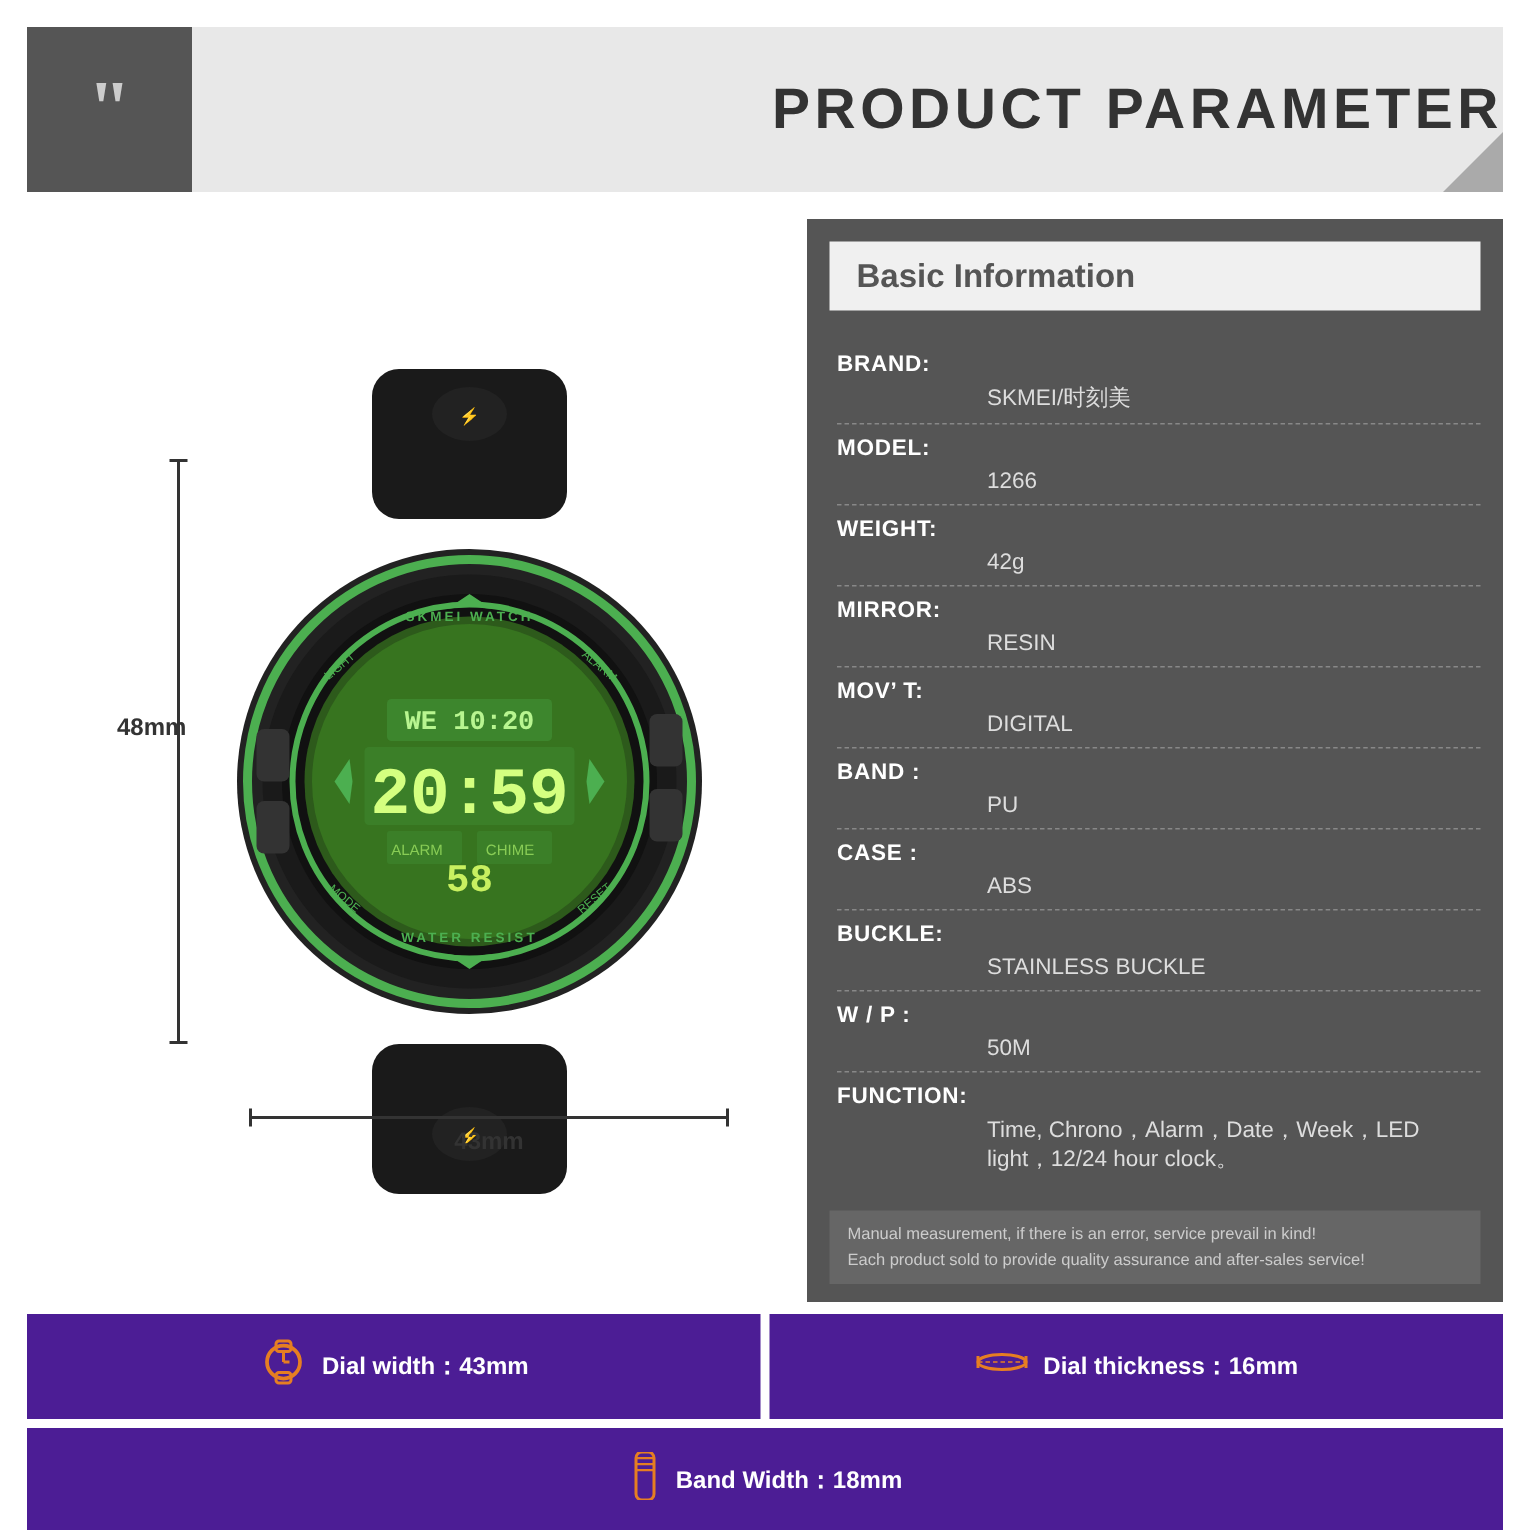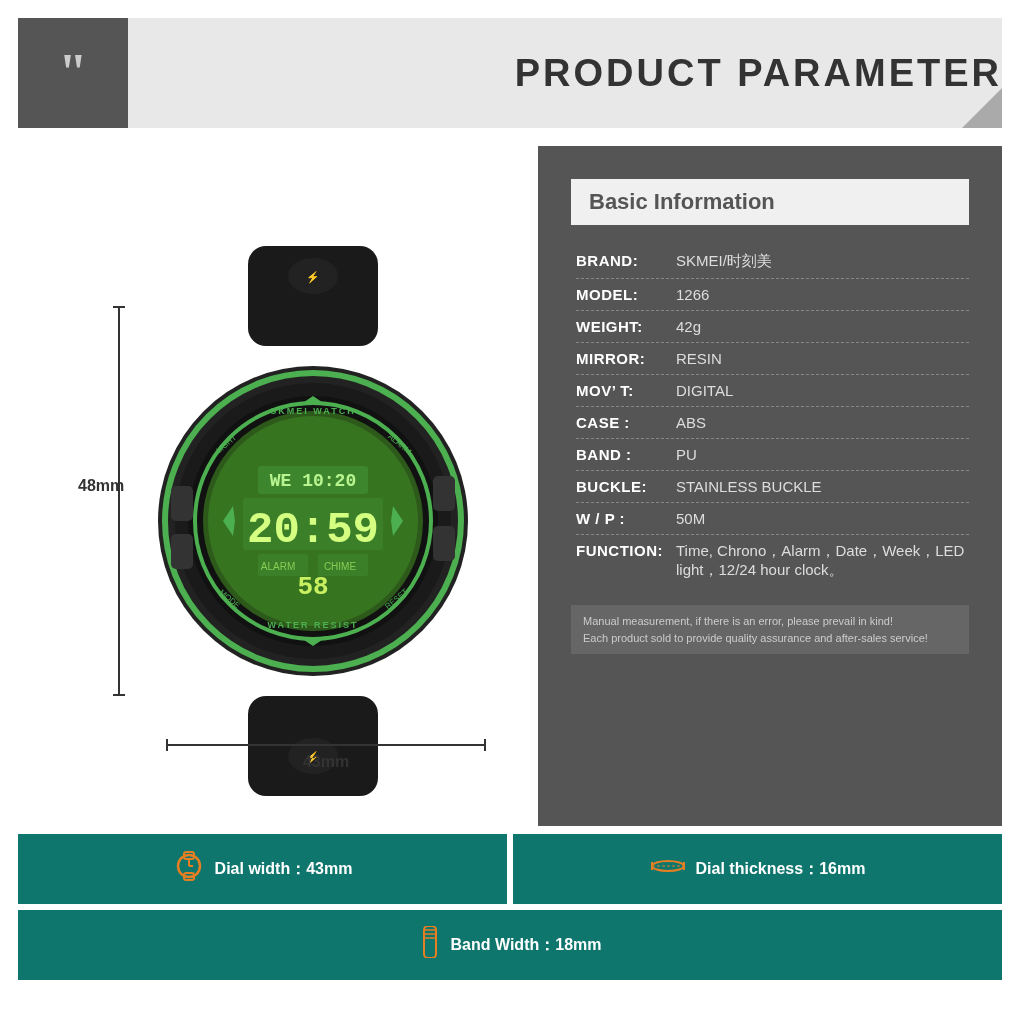--- a/index.html
+++ b/index.html
@@ -141,21 +141,21 @@
     
     .watch-svg {
       width: 100%;
       height: 100%;
     }
 
     
     .specs-section {
       flex: 1;
       background: #555;
-      padding: 18px;
+      padding: 0;
       min-height: 680px;
     }
 
     .basic-info-header {
       background: #f0f0f0;
       margin: 15px;
       padding: 10px 18px;
       font-size: 22px;
       font-weight: bold;
       color: #555;
@@ -181,20 +181,21 @@
       font-size: 15px;
       min-width: 100px;
       flex-shrink: 0;
       letter-spacing: 0.5px;
     }
 
     .spec-val {
       color: #ddd;
       font-size: 15px;
       flex: 1;
+      margin-top: 22px;
     }
 
     .spec-note {
       background: #666;
       margin: 8px 15px 12px 15px;
       padding: 8px 12px;
       font-size: 11px;
       color: #ccc;
       line-height: 1.5;
     }
@@ -202,21 +203,21 @@
     
     .bottom-metrics {
       display: flex;
       margin: 8px 18px 0 18px;
       flex-wrap: wrap;
       gap: 6px;
     }
 
     .metric-box {
       flex: 1;
-      background: #0f766e;
+      background: #4c1d95;
       min-width: 45%;
       height: 70px;
       display: flex;
       align-items: center;
       justify-content: center;
       gap: 10px;
     }
 
     .metric-icon {
       font-size: 26px;
@@ -344,43 +345,43 @@
         </div>
         <div class="spec-row">
           <span class="spec-key">MIRROR:</span>
           <span class="spec-val">RESIN</span>
         </div>
         <div class="spec-row">
           <span class="spec-key">MOV’ T:</span>
           <span class="spec-val">DIGITAL</span>
         </div>
         <div class="spec-row">
+          <span class="spec-key">BAND :</span>
+          <span class="spec-val">PU</span>
+        </div>
+        <div class="spec-row">
           <span class="spec-key">CASE :</span>
           <span class="spec-val">ABS</span>
         </div>
         <div class="spec-row">
-          <span class="spec-key">BAND :</span>
-          <span class="spec-val">PU</span>
-        </div>
-        <div class="spec-row">
           <span class="spec-key">BUCKLE:</span>
           <span class="spec-val">STAINLESS BUCKLE</span>
         </div>
         <div class="spec-row">
           <span class="spec-key">W / P :</span>
           <span class="spec-val">50M</span>
         </div>
         <div class="spec-row">
           <span class="spec-key">FUNCTION:</span>
           <span class="spec-val">Time, Chrono，Alarm，Date，Week，LED light，12/24 hour clock。</span>
         </div>
       </div>
 
     <div class="spec-note">
-      <div>Manual measurement, if there is an error, please prevail in kind!</div>
+      <div>Manual measurement, if there is an error, service prevail in kind!</div>
       <div>Each product sold to provide quality assurance and after-sales service!</div>
     </div>
   </div>
 </div>
 
 <div class="bottom-metrics">
 
 <div class="metric-box">
       <div class="metric-icon"><svg width="32" height="32" viewBox="0 0 32 32">
           <circle cx="16" cy="16" r="11" fill="none" stroke="#e67e22" stroke-width="2.5"></circle>

